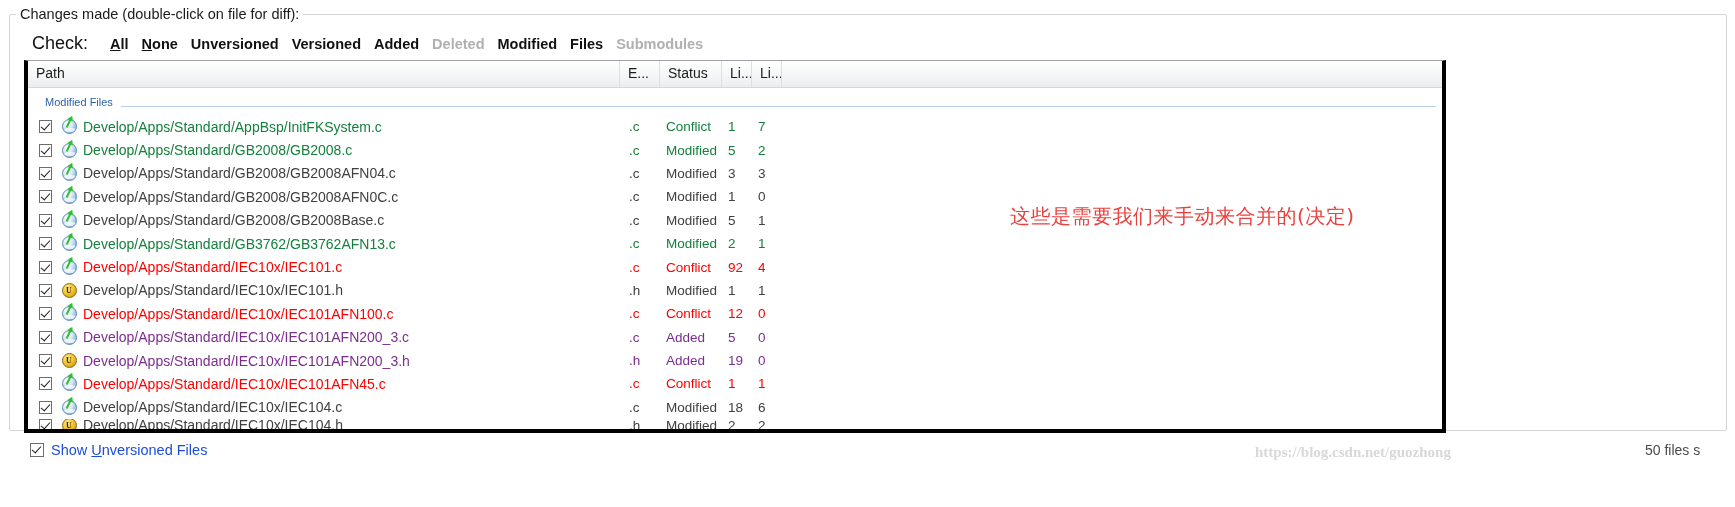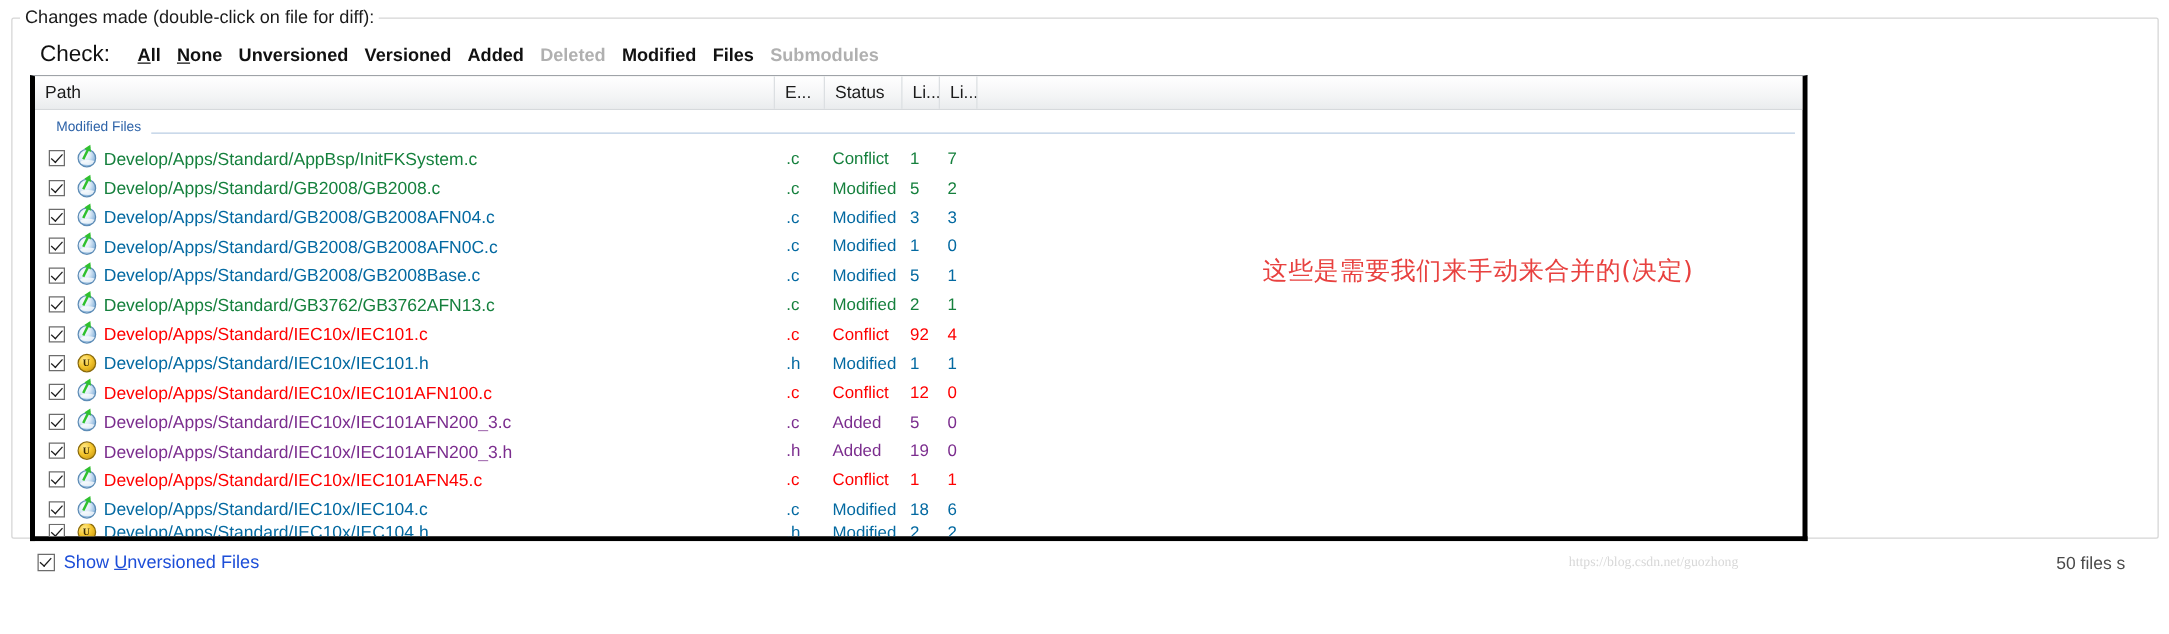--- a/index.html
+++ b/index.html
@@ -144,39 +144,40 @@
   .bottombar{position:absolute;left:0;top:433px;width:1735px;height:74px;background:#ffffff;}
   .showunv{
     position:absolute;left:30px;top:9px;display:flex;align-items:center;
   }
   .showunv .cb{width:14px;height:14px;margin-right:7px;}
   .showunv-label{font-size:14.5px;color:#1d4ed8;}
   .showunv-label u{text-decoration:underline;}
 
   .watermark{
     position:absolute;left:1255px;top:11px;
-    font-size:11px;color:#d8d8d8;white-space:nowrap;
+    font-size:15px;color:#d8d8d8;white-space:nowrap;
     font-family:"Liberation Serif",serif;
+    font-weight:bold;
   }
   .filecount{
     position:absolute;left:1645px;top:9px;
     font-size:14px;color:#4a4a4a;white-space:nowrap;
   }
 
   
   .annotation{
     position:absolute;left:1010px;top:203px;
     font-size:20px;color:#e8413f;white-space:nowrap;
     font-family:"DejaVu Sans",sans-serif;
     letter-spacing:0.5px;
   }
 
   
   .t-black {color:#15803d;}
-  .t-blue  {color:#0369a1;}
+  .t-blue  {color:#404040;}
   .t-red   {color:#fe0000;}
   .t-purple{color:#7b2d8e;}
 </style>
 </head>
 <body>
 
 <div class="root">
 
   <div class="groupbox"></div>
   <div class="groupbox-title">Changes made (double-click on file for diff):</div>

